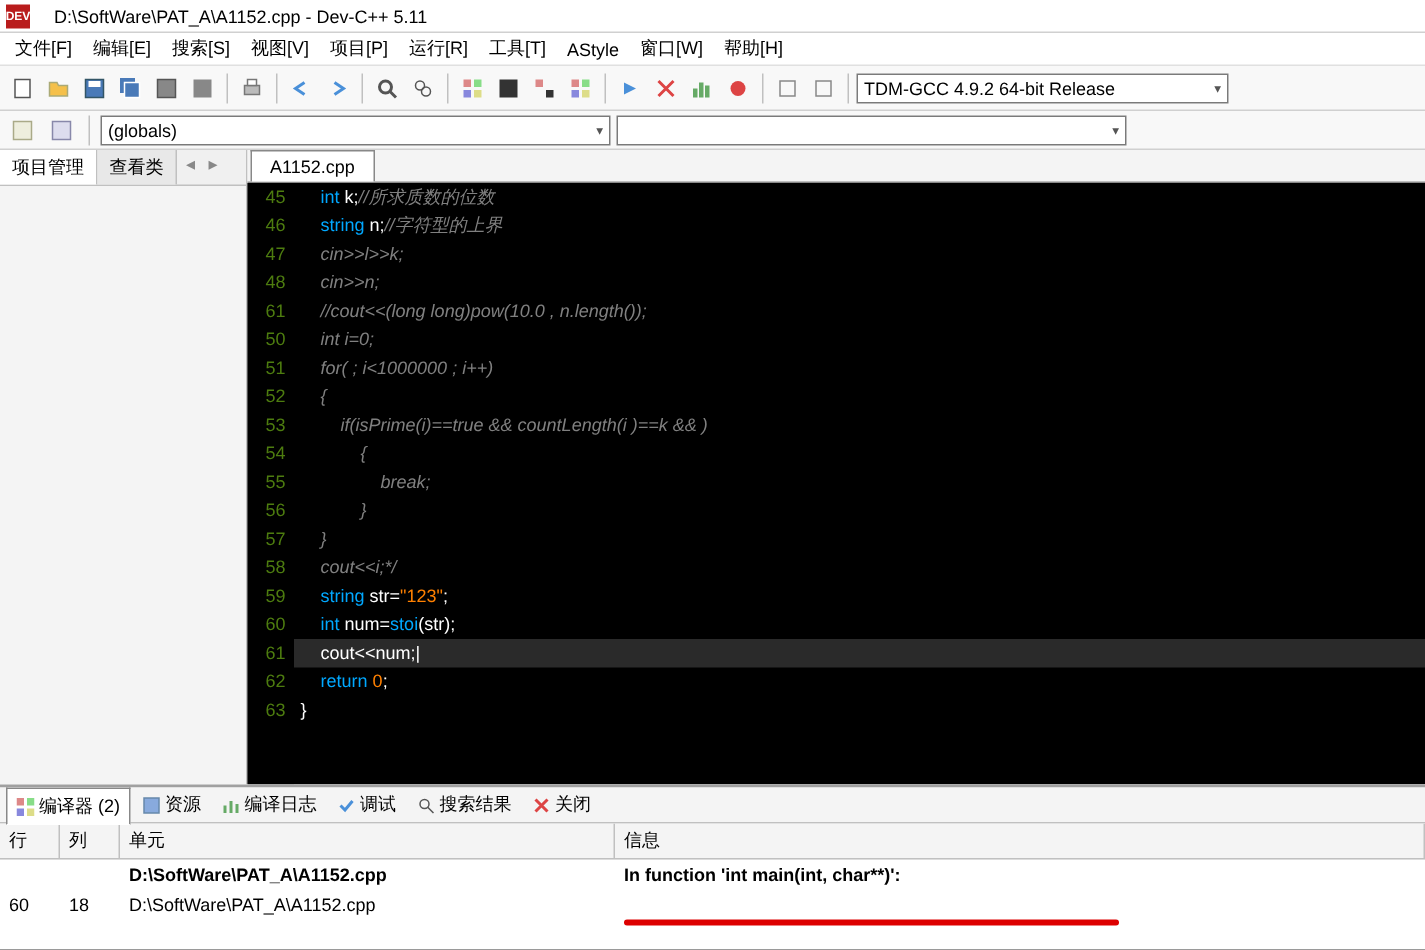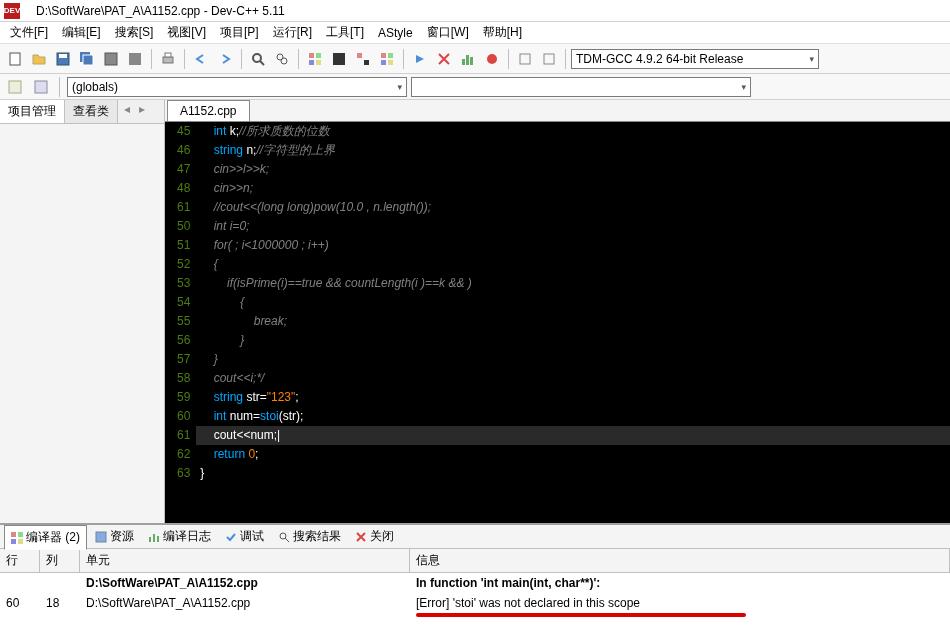--- a/index.html
+++ b/index.html
@@ -341,21 +341,20 @@
         <div class="msg-row bold">
           <div class="col-line"></div>
           <div class="col-col"></div>
           <div class="col-unit">D:\SoftWare\PAT_A\A1152.cpp</div>
           <div class="col-info">In function 'int main(int, char**)':</div>
         </div>
         <div class="msg-row">
           <div class="col-line">60</div>
           <div class="col-col">18</div>
           <div class="col-unit">D:\SoftWare\PAT_A\A1152.cpp</div>
-          <div class="col-info">[Error] 'stoi' was not declared in this scope</div>
         </div>
       </div>
     <div style="display:flex">
         <div class="col-line"></div>
         <div class="col-col"></div>
         <div class="col-unit"></div>
         <div class="underline-red"></div>
       </div>
   </div>
 </div>

